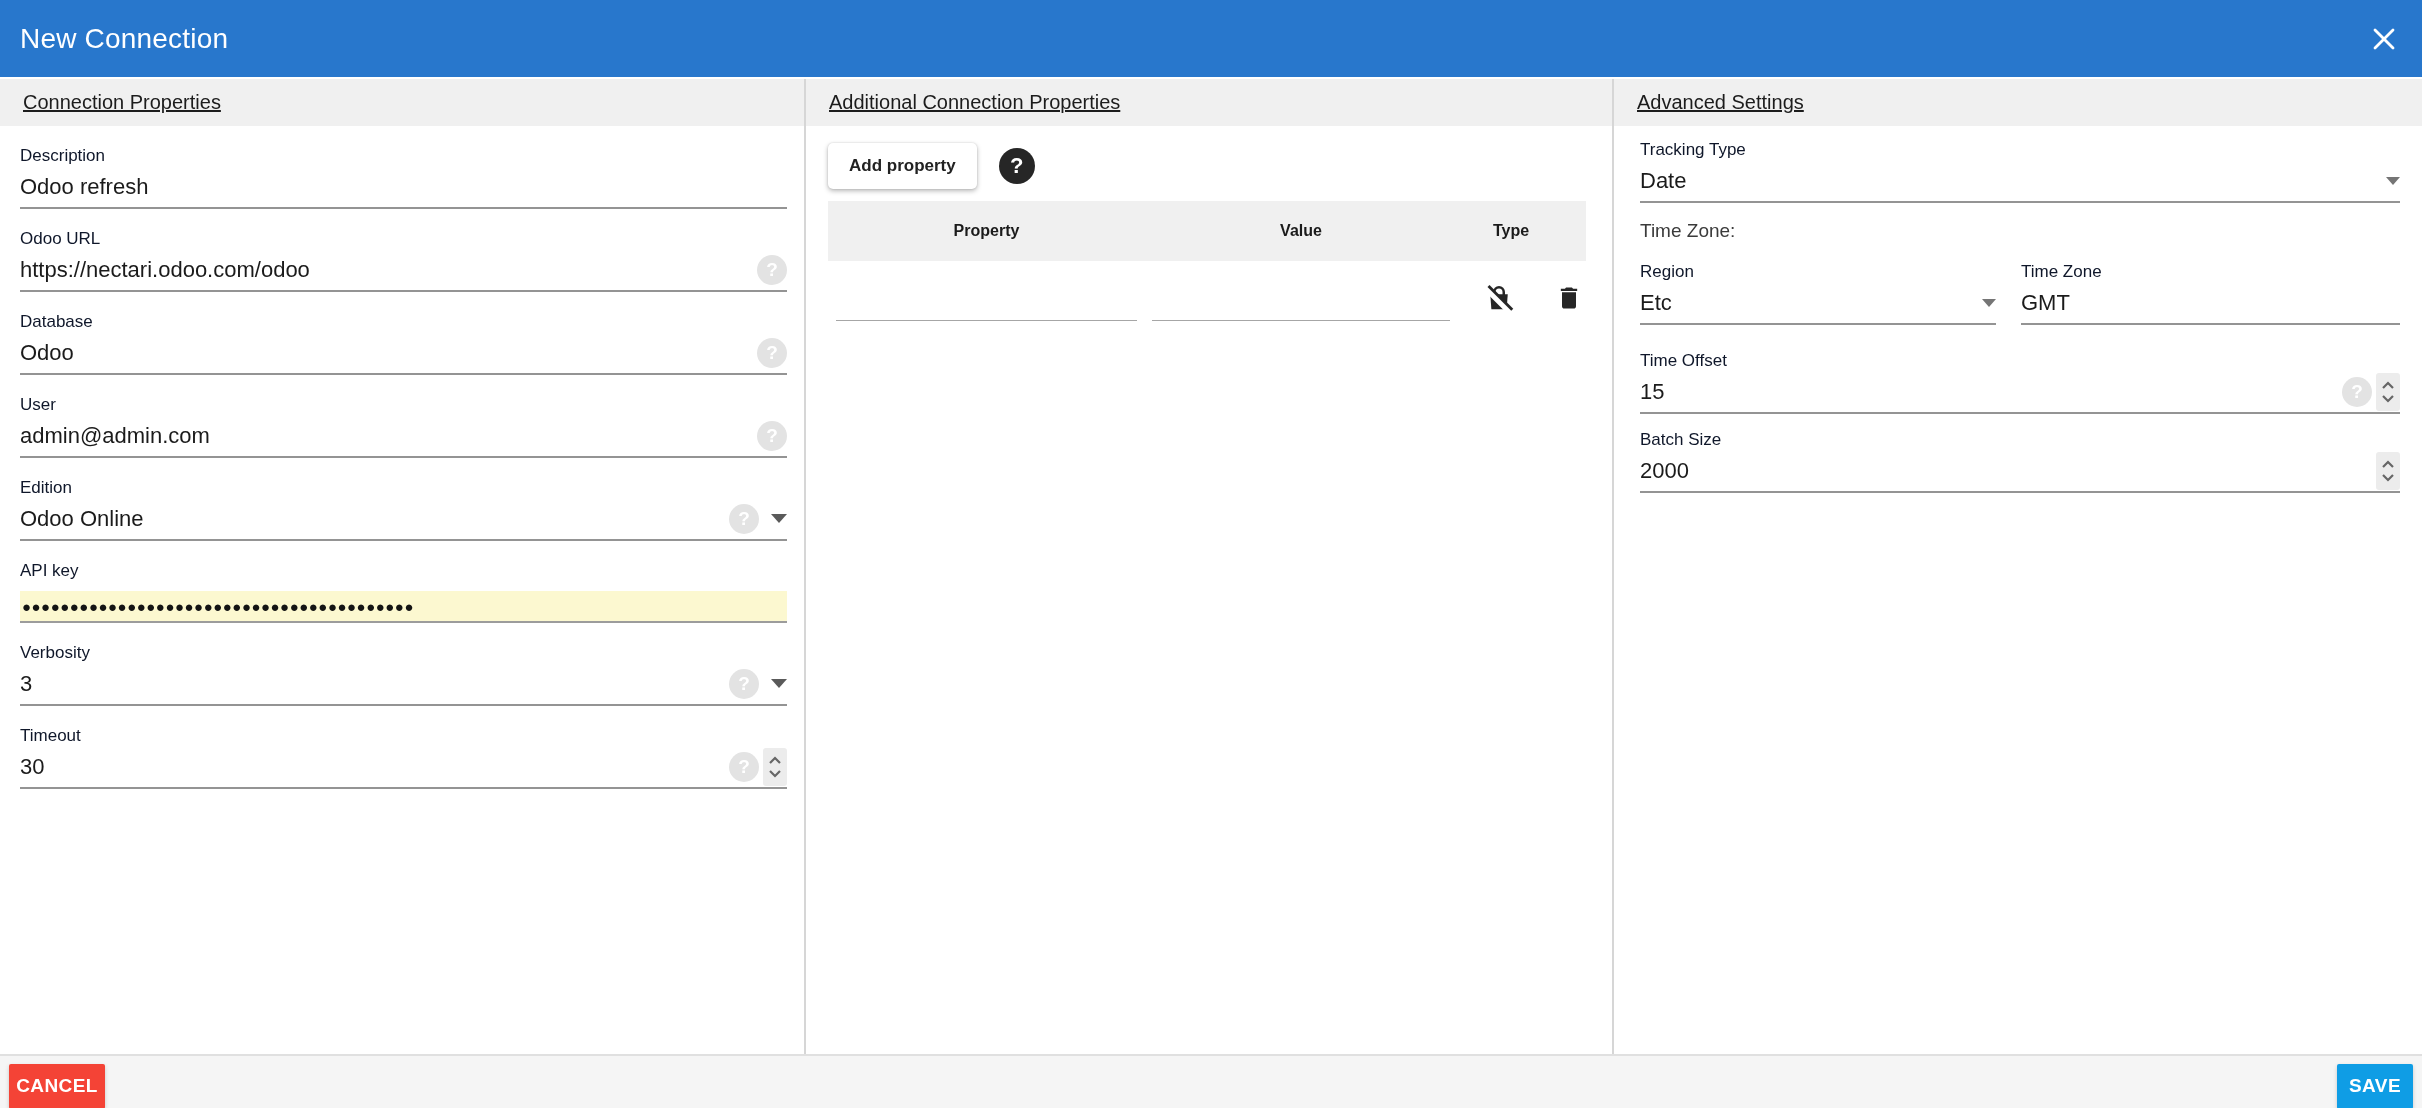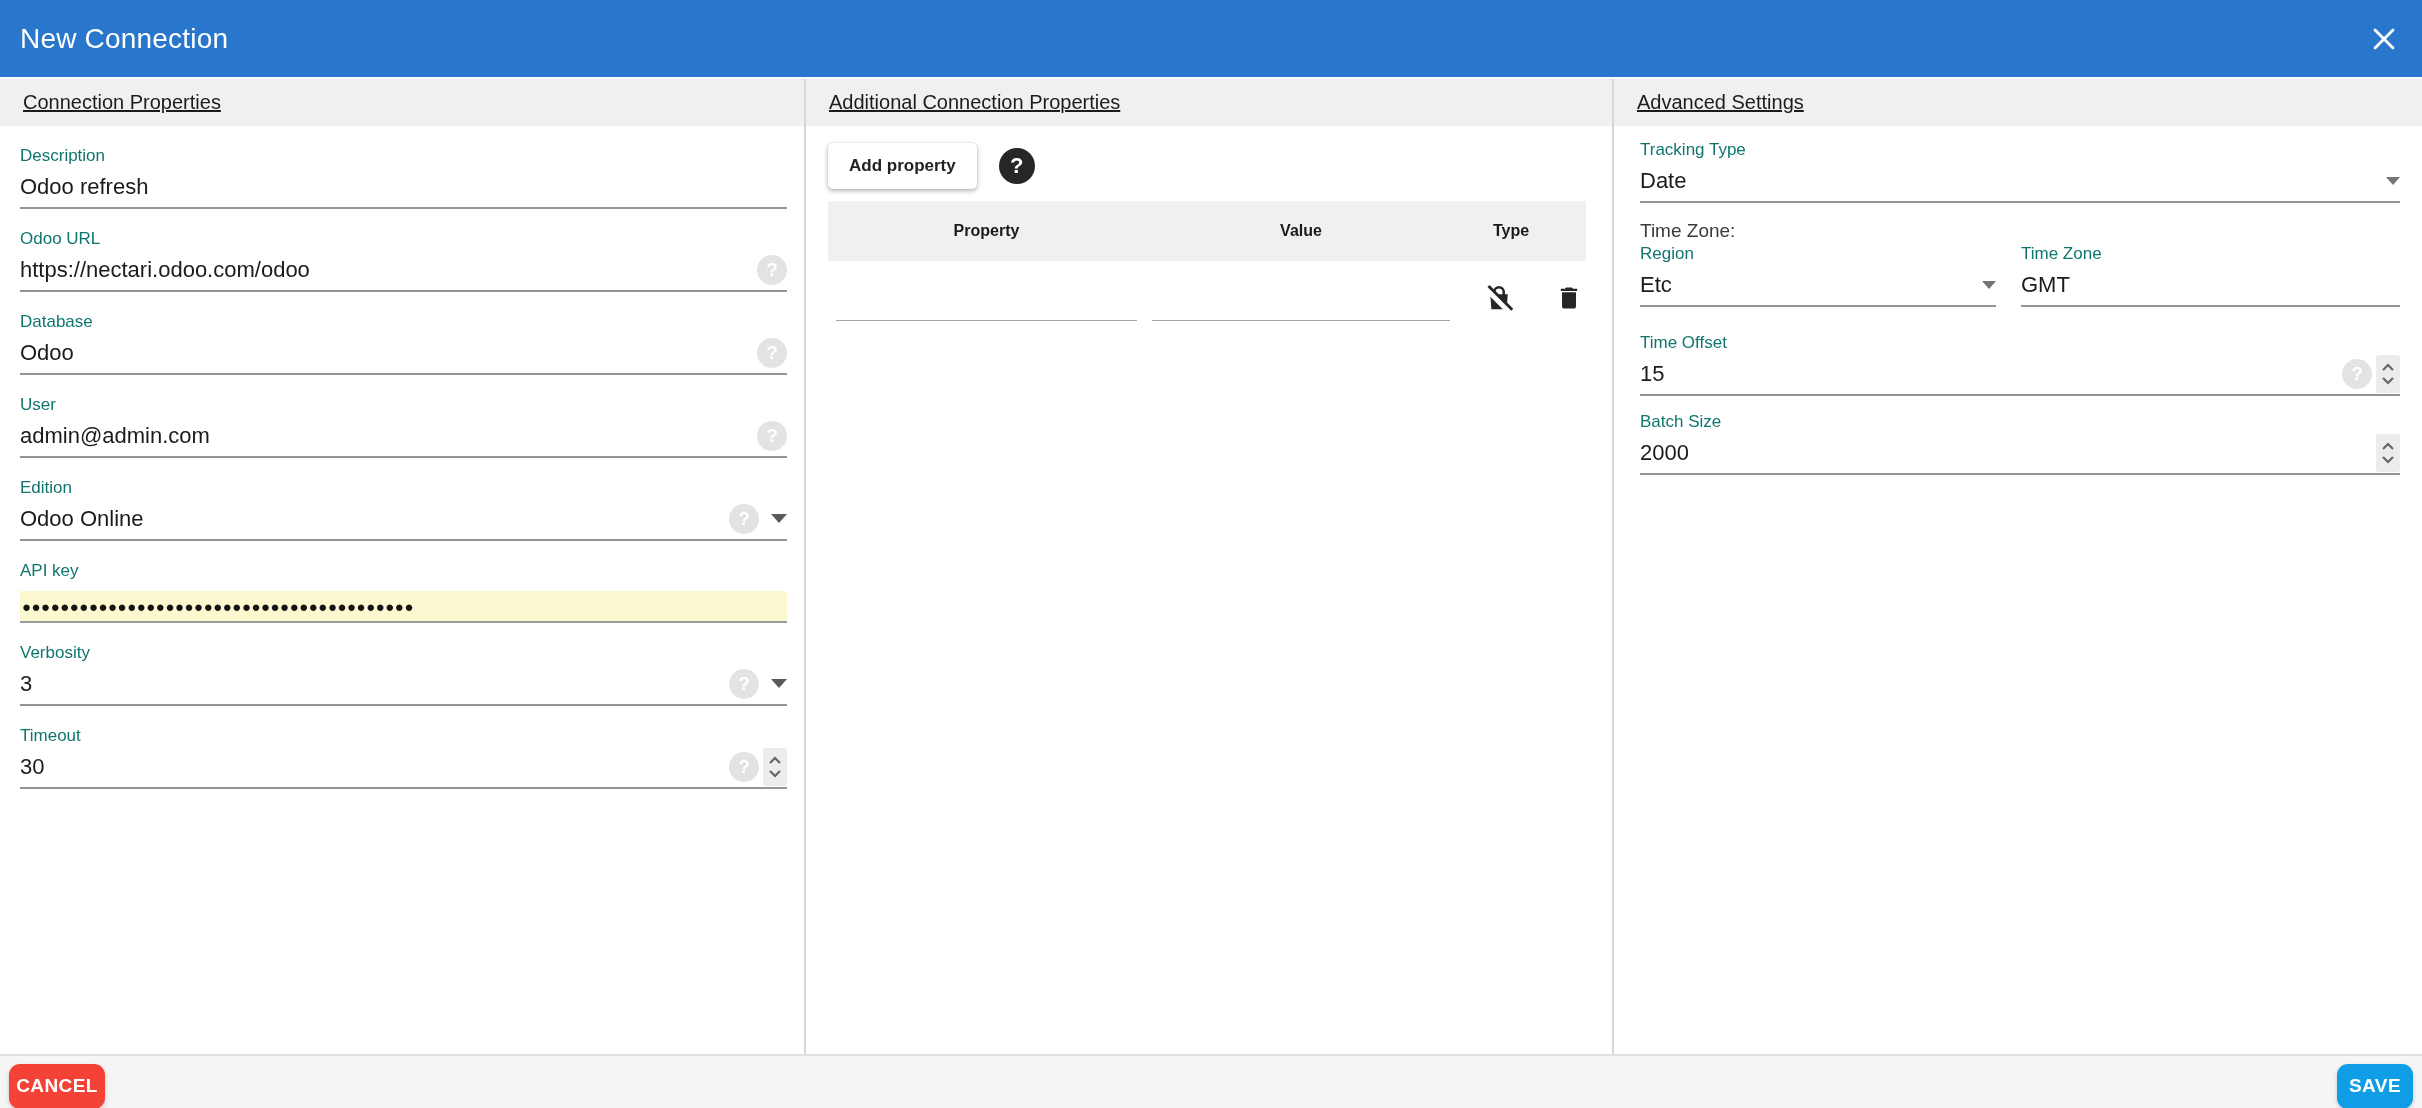--- a/index.html
+++ b/index.html
@@ -23,21 +23,21 @@
   .col3 { flex:1; }
   .sec-head { height:47px; background:#f0f0f0; display:flex; align-items:center;
     padding:0 23px; font-size:20px; color:#1c1c1c; flex:none;text-decoration:underline; }
   .col-body { flex:1; }
   .col1 .col-body { padding:0 17px 0 20px; }
   .col2 .col-body { padding:0 26px 0 22px; }
   .col3 .col-body { padding:0 22px 0 26px; }
 
   
   .field { padding-top:20px; }
-  .flabel { font-size:17px; color:#0f766e; line-height:20px; }
+  .flabel { font-size:17px; color:#0f172a; line-height:20px; }
   .control { display:flex; align-items:center; height:43px;
     border-bottom:2px solid #949494; cursor:text; }
   .fvalue { font-size:22px; color:#1b1b1b; flex:1 1 auto; white-space:nowrap; overflow:hidden; }
   .help-icon { width:30px; height:30px; border-radius:50%; background:#e3e3e3;
     color:#ffffff; font-size:19px; font-weight:bold; display:flex; align-items:center;
     justify-content:center; flex:none; cursor:pointer; }
   .caret { width:0; height:0; border-left:8px solid transparent; border-right:8px solid transparent;
     border-top:9px solid #5a5a5a; margin-left:12px; flex:none; cursor:pointer; }
   .caret.small { border-left-width:7px; border-right-width:7px; border-top:8px solid #757575; }
   .stepper { width:24px; height:38px; background:#ececec; border-radius:3px;
@@ -69,28 +69,28 @@
   .icon-btn { width:30px; height:30px; display:flex; align-items:center; justify-content:center;
     cursor:pointer; flex:none; }
 
   
   .group-label { margin-top:16px; font-size:19px; color:#3b3b3b; line-height:23px; }
   .tz-row { display:flex; }
   .tz-region { width:356px; flex:none; }
   .tz-gap { width:25px; flex:none; }
   .tz-zone { flex:1; }
   .tz-row .field { padding-top:0; }
-  .mt26 { margin-top:2px; }
+  .mt26 { margin-top:20px; }
   .field.offset { padding-top:26px; }
   .field.batch { padding-top:16px; }
 
   
   .footer { height:62px; background:#f5f5f5; border-top:2px solid #e0e0e0;
     display:flex; align-items:center; padding:0 9px; flex:none; }
-  .btn { height:45px; border:none; border-radius:11px; color:#ffffff; font-family:inherit;
+  .btn { height:45px; border:none; border-radius:2px; color:#ffffff; font-family:inherit;
     font-size:19px; font-weight:bold; letter-spacing:.4px; cursor:pointer;
     box-shadow:0 2px 4px rgba(0,0,0,.18); }
   .btn-cancel { width:96px; background:#f44336; }
   .btn-save { width:76px; background:#0f9de5; margin-left:auto; }
   .bottom-strip { flex:1; background:#ffffff; }
 </style>
 </head>
 <body>
 
 <div class="app">

